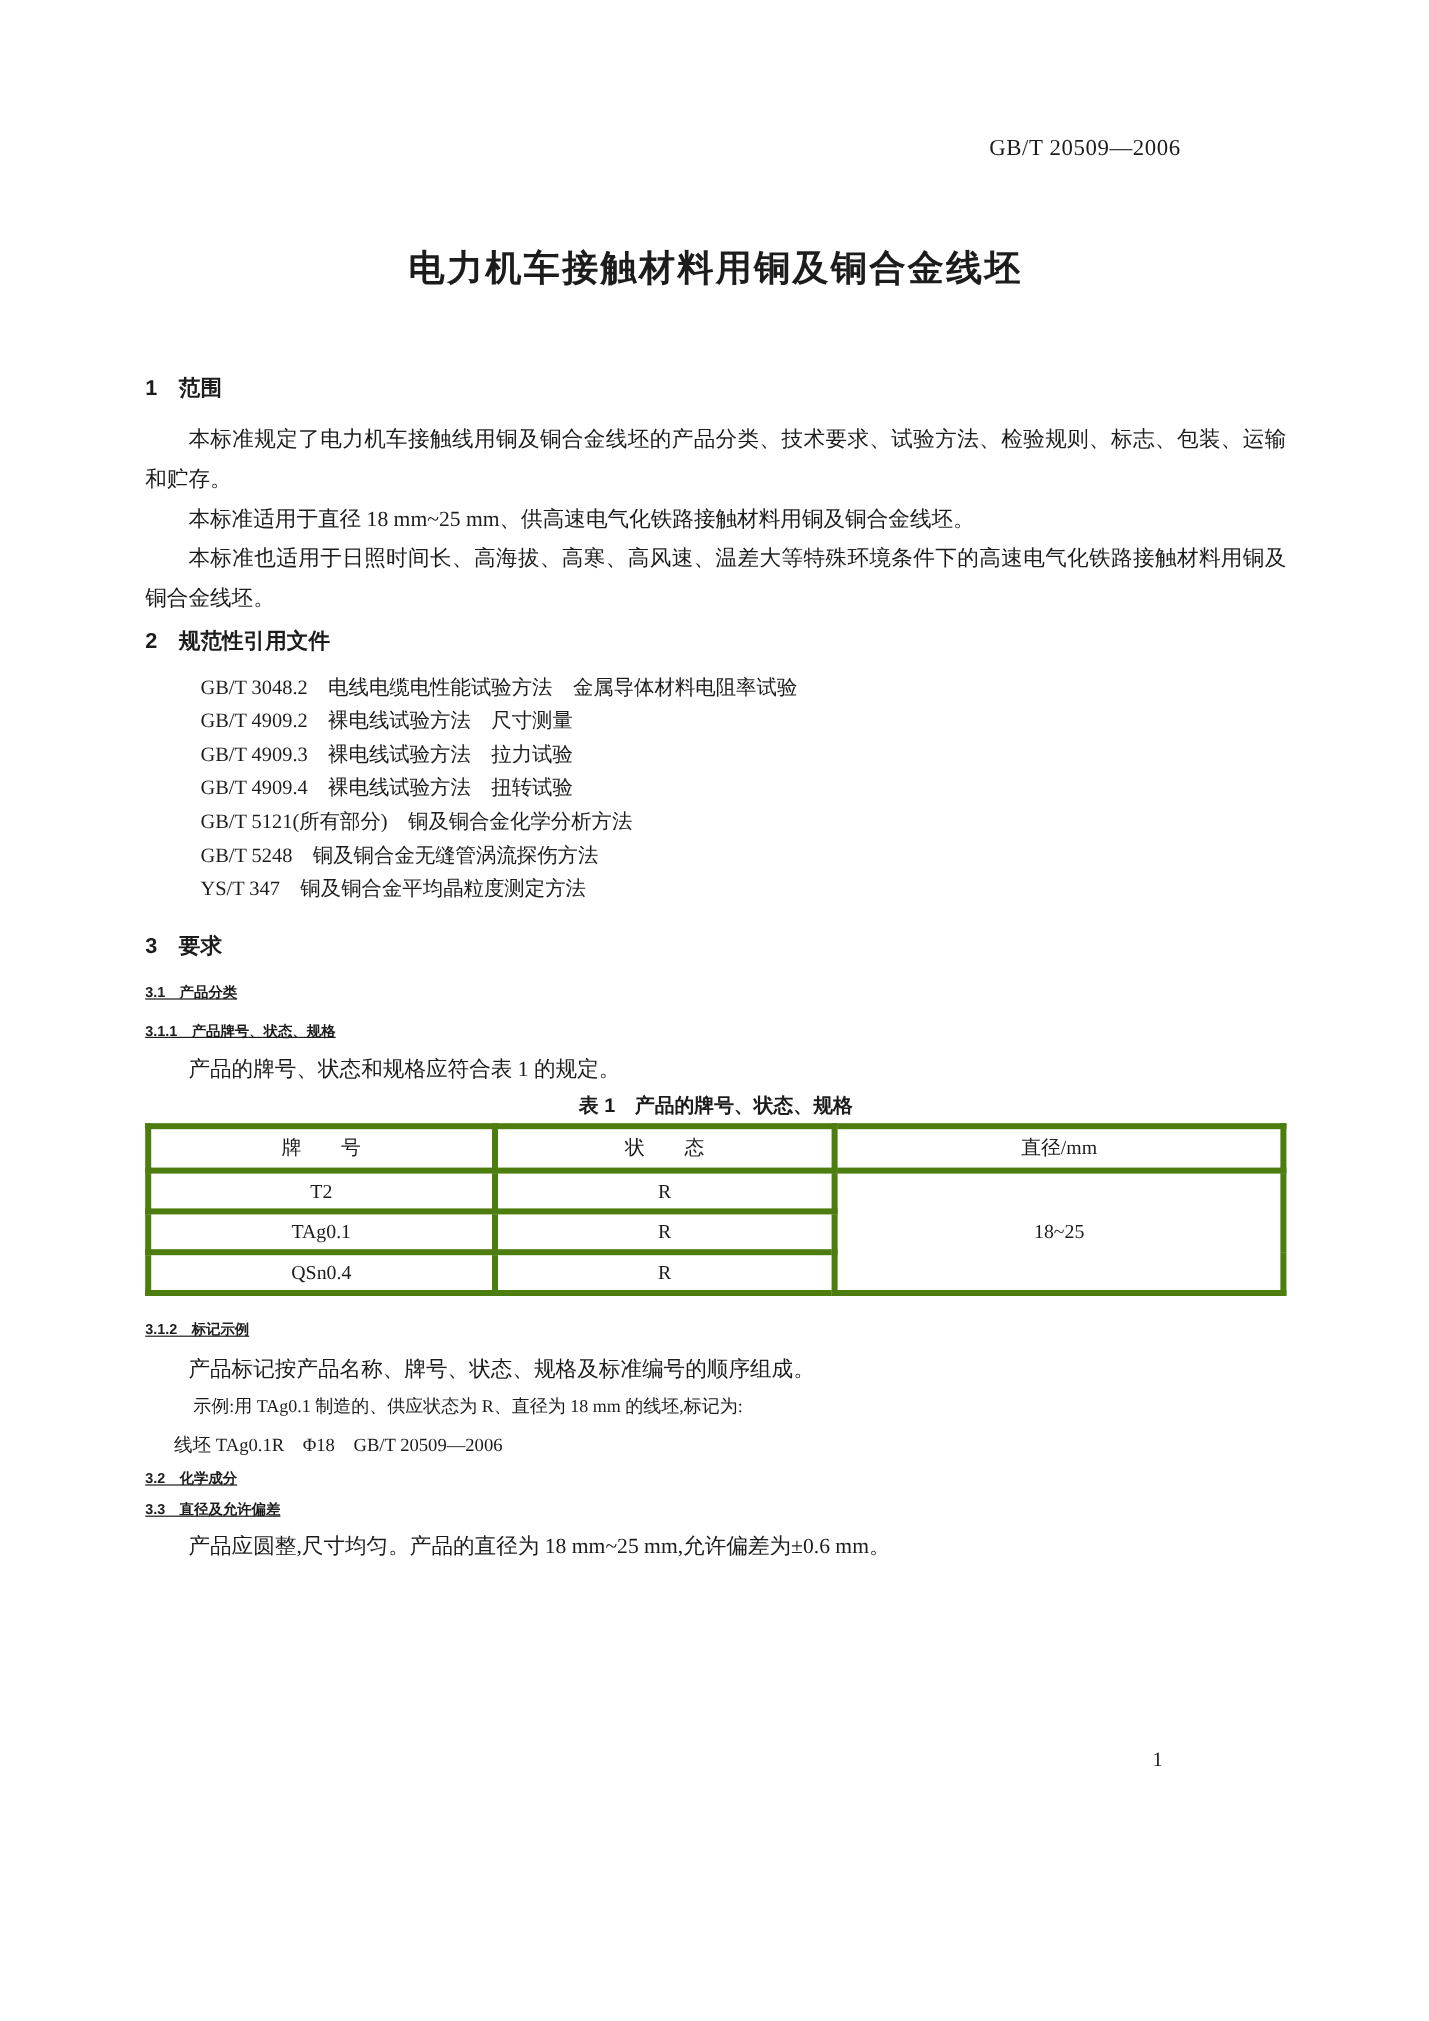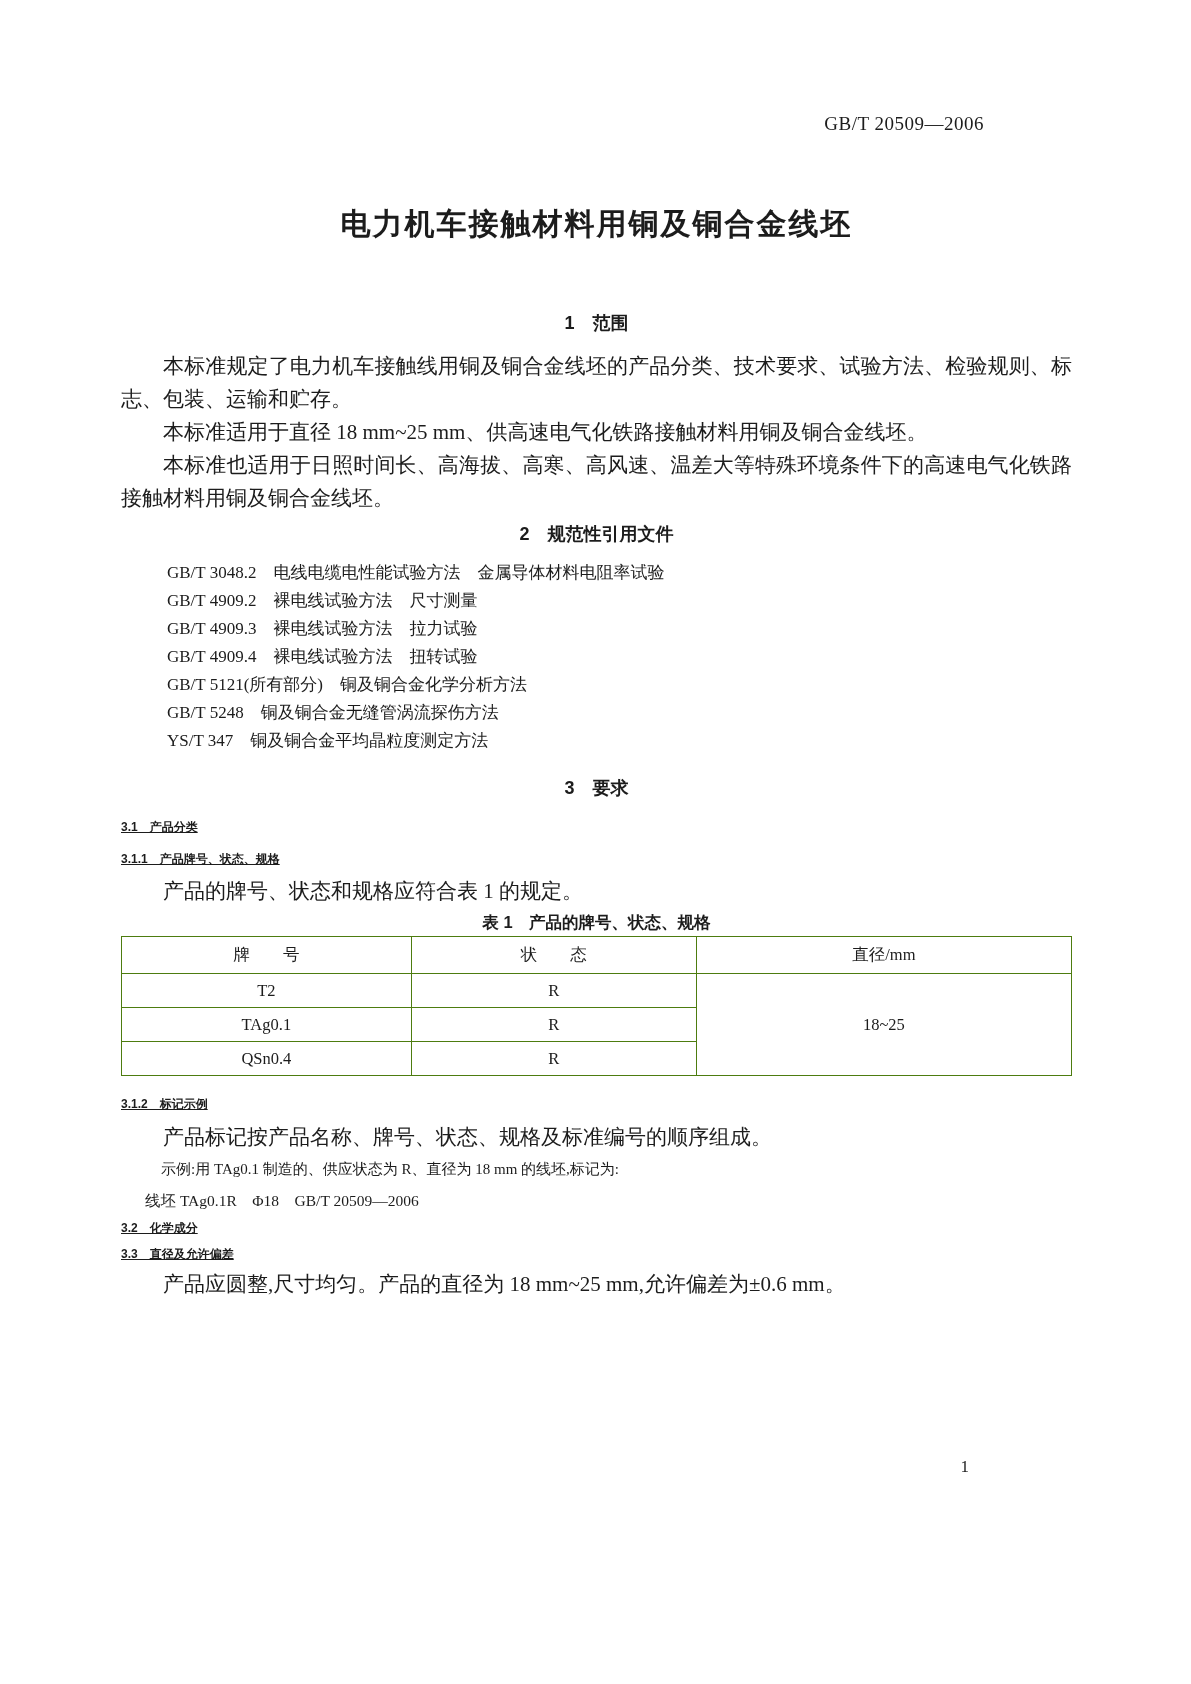--- a/index.html
+++ b/index.html
@@ -32,37 +32,36 @@
     font-size:30px;
     line-height:44px;
     letter-spacing:2px;
   }
   .h-level1{
     margin-top:64px;
     font-family:"Liberation Sans","DejaVu Sans",sans-serif;
     font-weight:bold;
     font-size:18px;
     line-height:26px;
-    text-align:center;
   }
   .h-level1.s2{ margin-top:6px; }
   .h-level1.s3{ margin-top:20px; }
   .h-level2{
     margin-top:14px;
     font-family:"Liberation Sans","DejaVu Sans",sans-serif;
     font-weight:bold;
     font-size:12px;
     line-height:24px;
     text-decoration:underline;
   }
   .h-level2.tight{ margin-top:8px; }
   .h-level2.after-example{ margin-top:0; }
   .h-level2.mid{ margin-top:2px; }
   .body-p{
-    font-size:21px;
+    font-size:18px;
     line-height:33px;
     text-indent:2em;
     text-align:justify;
   }
   .body-p.mt{ margin-top:14px; }
   .body-p.mt-sm{ margin-top:12px; }
   .body-p.mt-xs{ margin-top:4px; }
   .body-p.mt-2{ margin-top:2px; }
   .body-p.mt-5{ margin-top:5px; }
   .refs{
@@ -84,21 +83,21 @@
   }
   .table1{
     margin-top:2px;
     width:100%;
     border-collapse:collapse;
     text-align:center;
     font-size:16.5px;
     border:1.5px solid #2a2a2a;
   }
   .table1 th, .table1 td{
-    border:1px solid #4d7c0f;
+    border:5px solid #4d7c0f;
     font-weight:normal;
     padding:0 4px;
   }
   .table1 th{ height:37px; }
   .table1 td{ height:34px; }
   .example-intro{
     font-size:15px;
     line-height:31px;
     margin-left:40px;
   }

